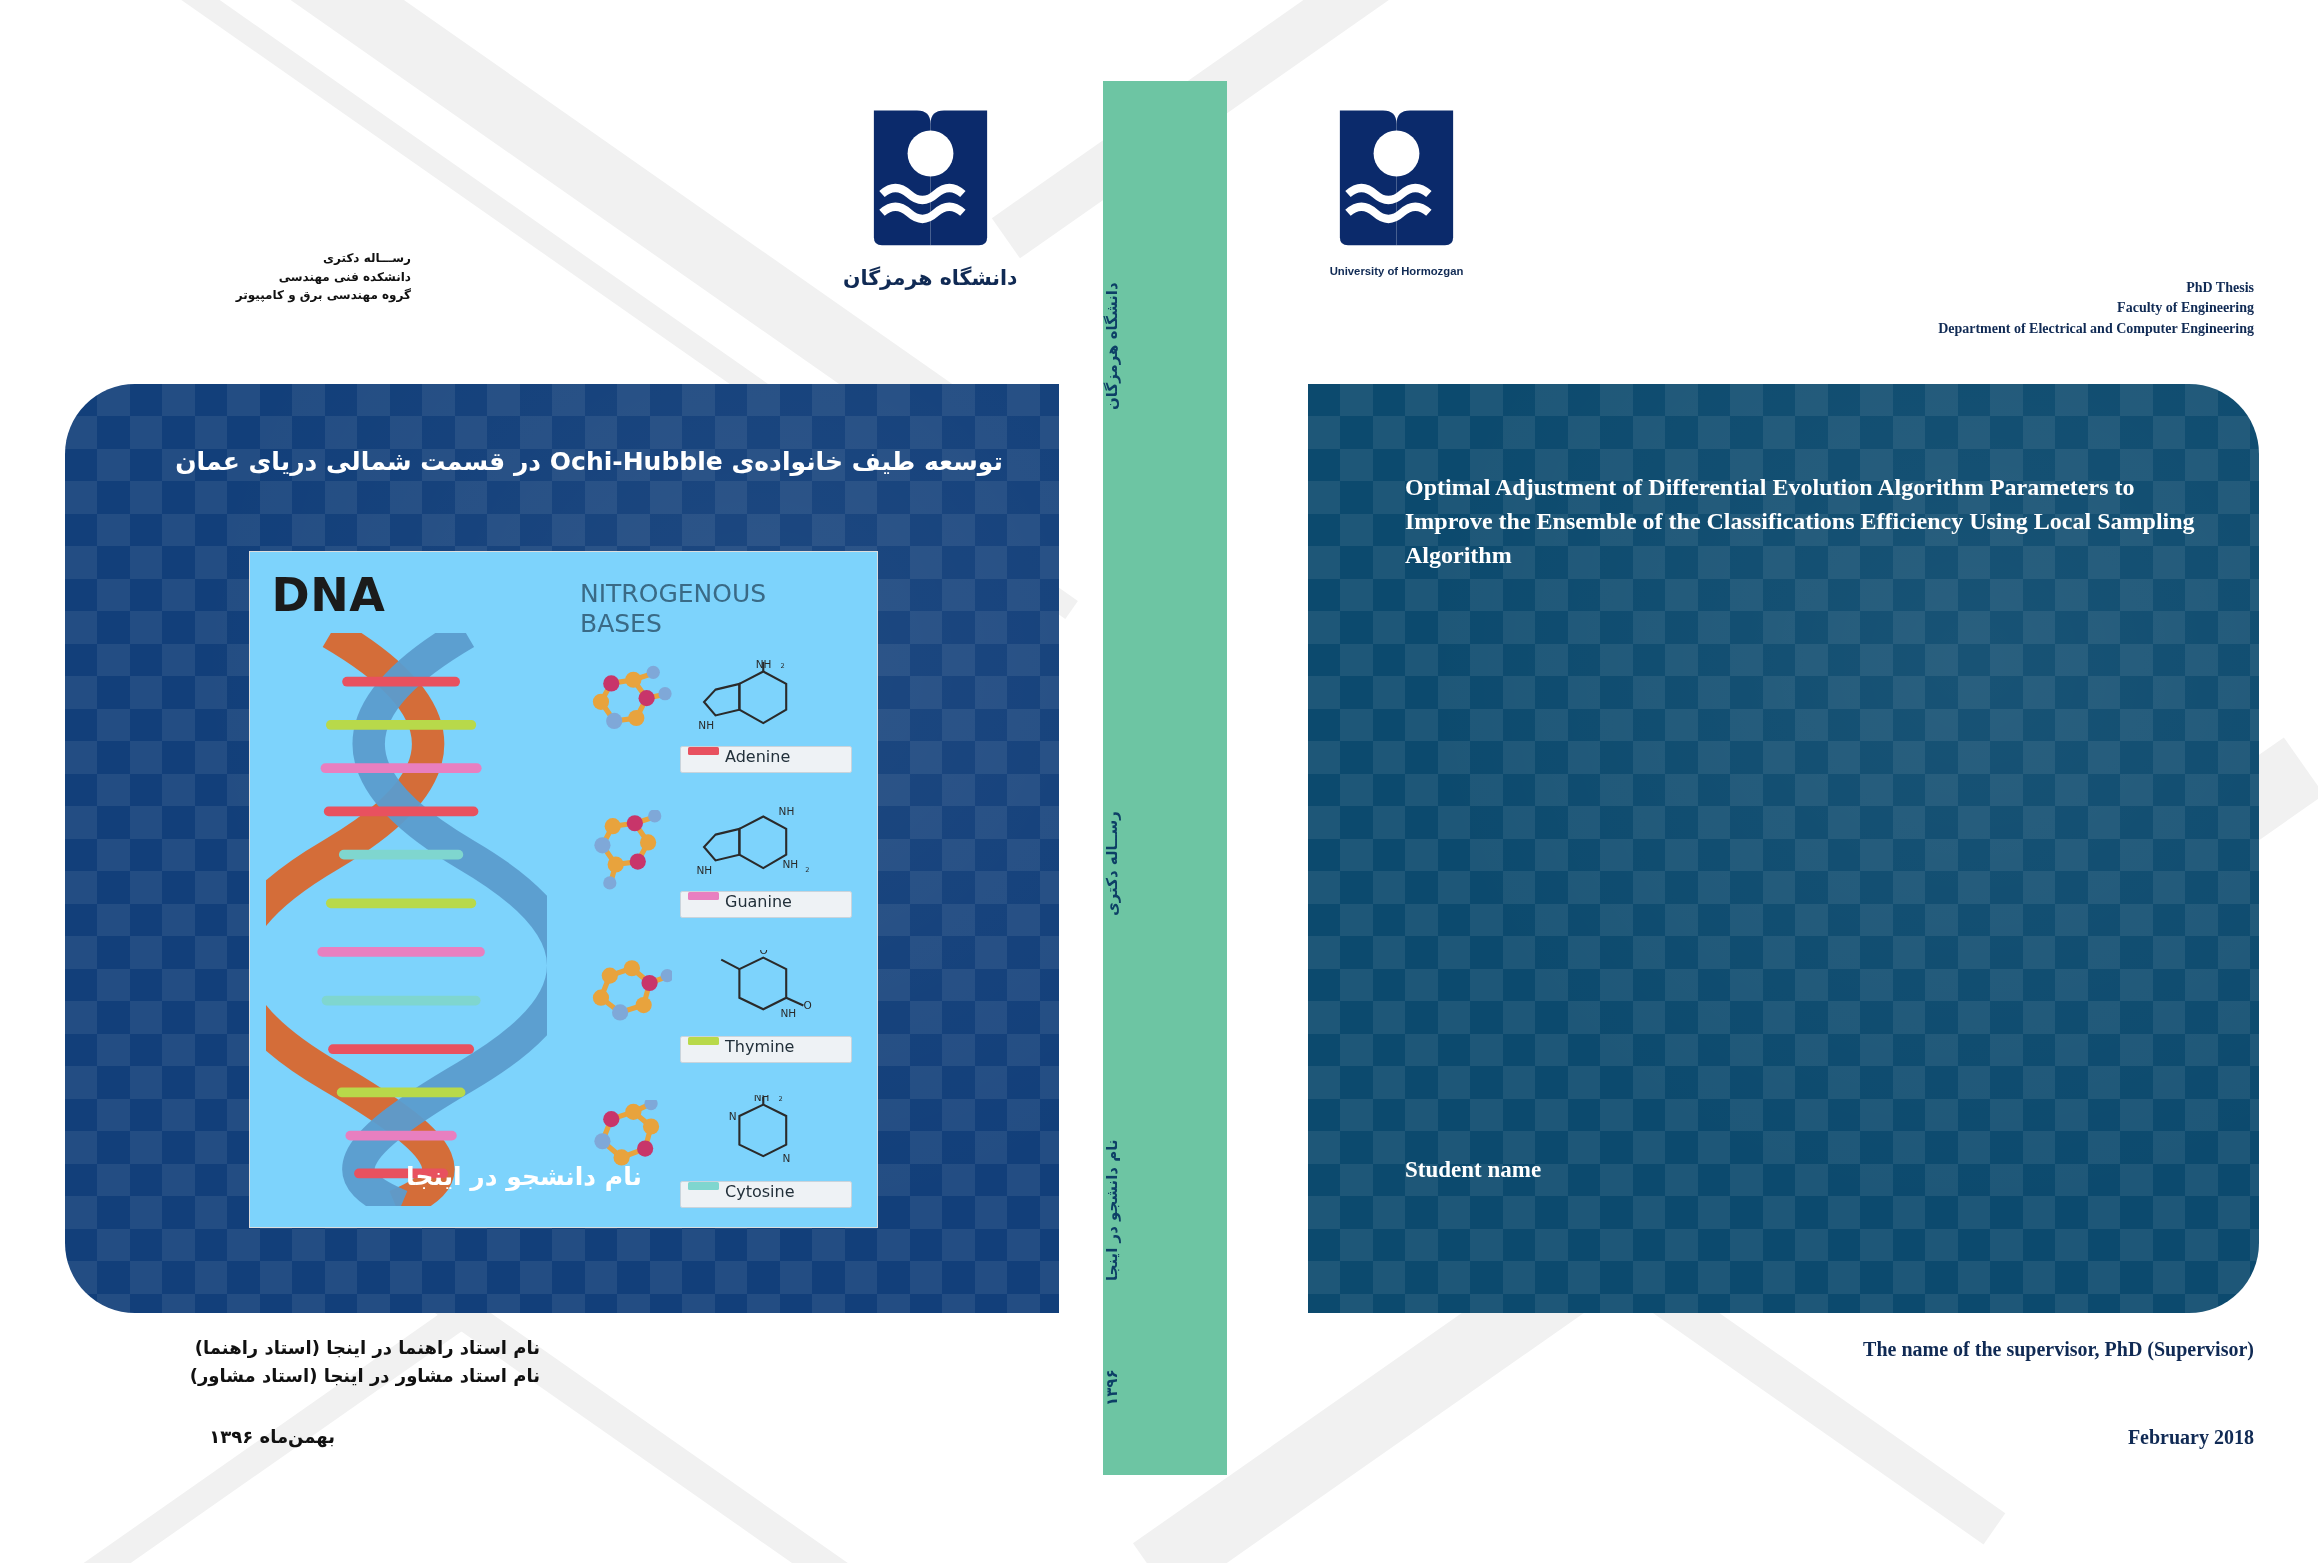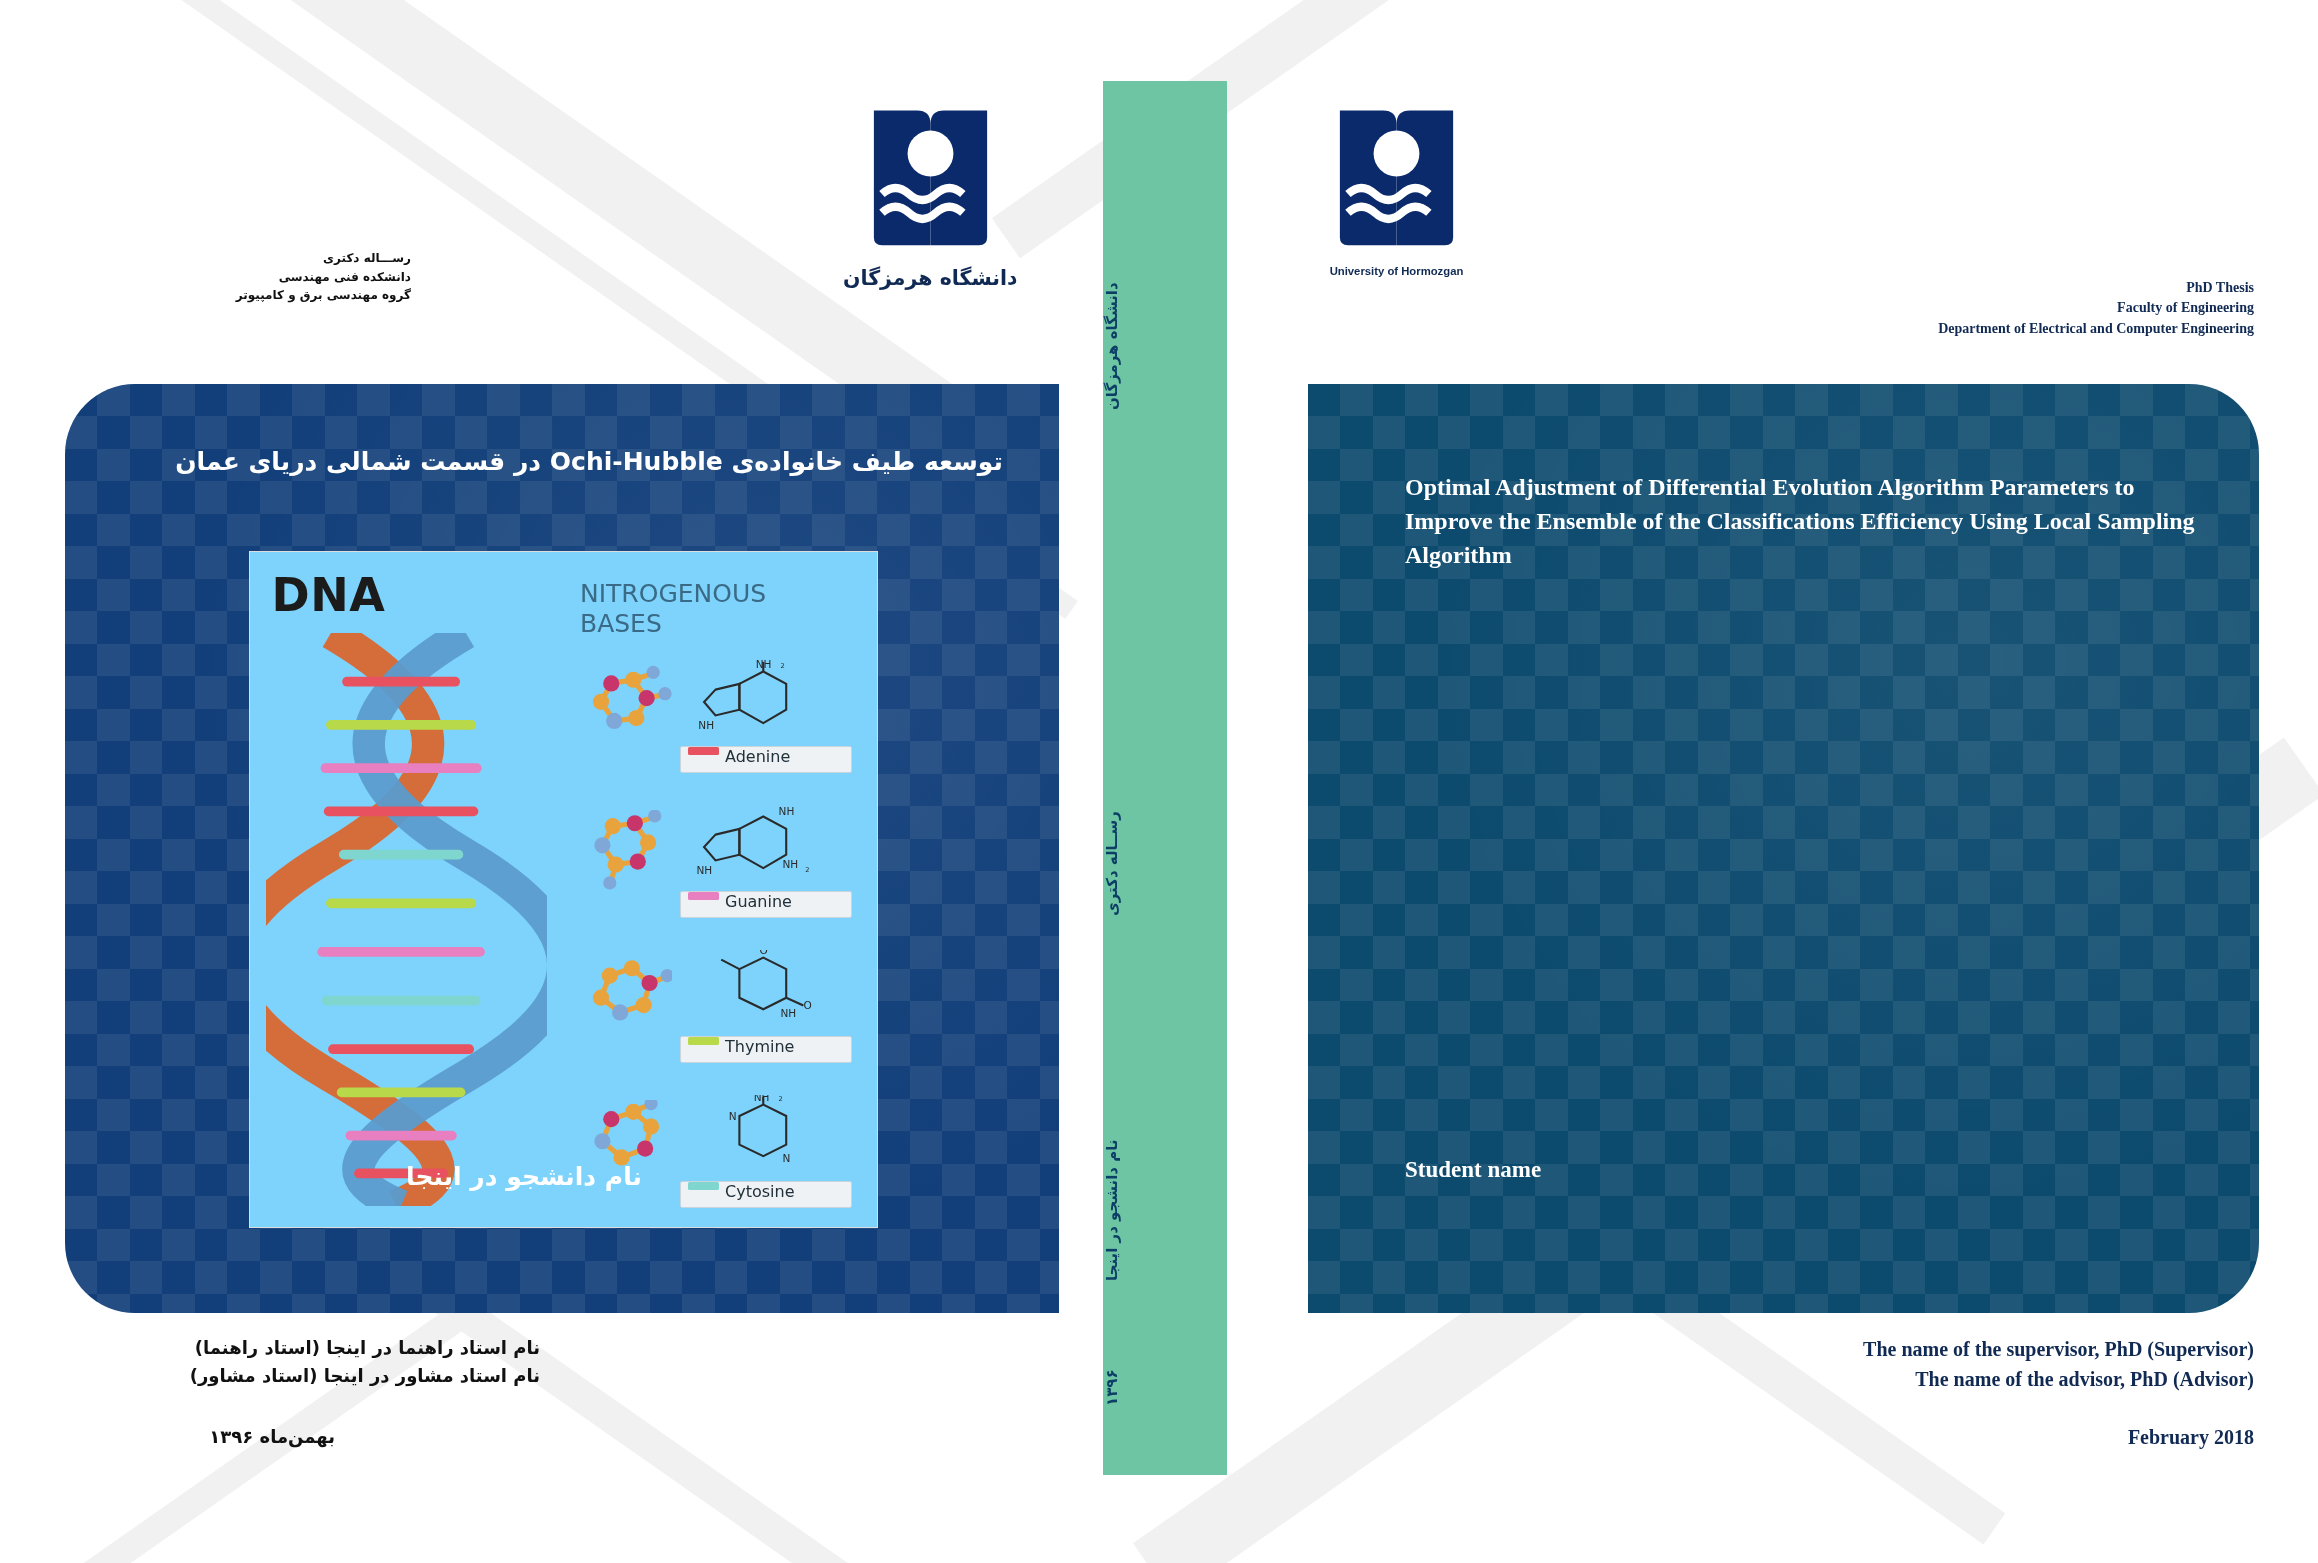--- a/index.html
+++ b/index.html
@@ -423,16 +423,15 @@
 </div>
 
 <div class="fa-supervisors">
   <div>نام استاد راهنما در اینجا (استاد راهنما)</div>
   <div>نام استاد مشاور در اینجا (استاد مشاور)</div>
 </div>
 <div class="fa-date">بهمن‌ماه ۱۳۹۶</div>
 
 <div class="en-supervisors">
   <div>The name of the supervisor, PhD (Supervisor)</div>
-  <div>The name of the advisor, PhD (Advisor)</div>
 </div>
 <div class="en-date">February 2018</div>
 
 
 </body></html>

